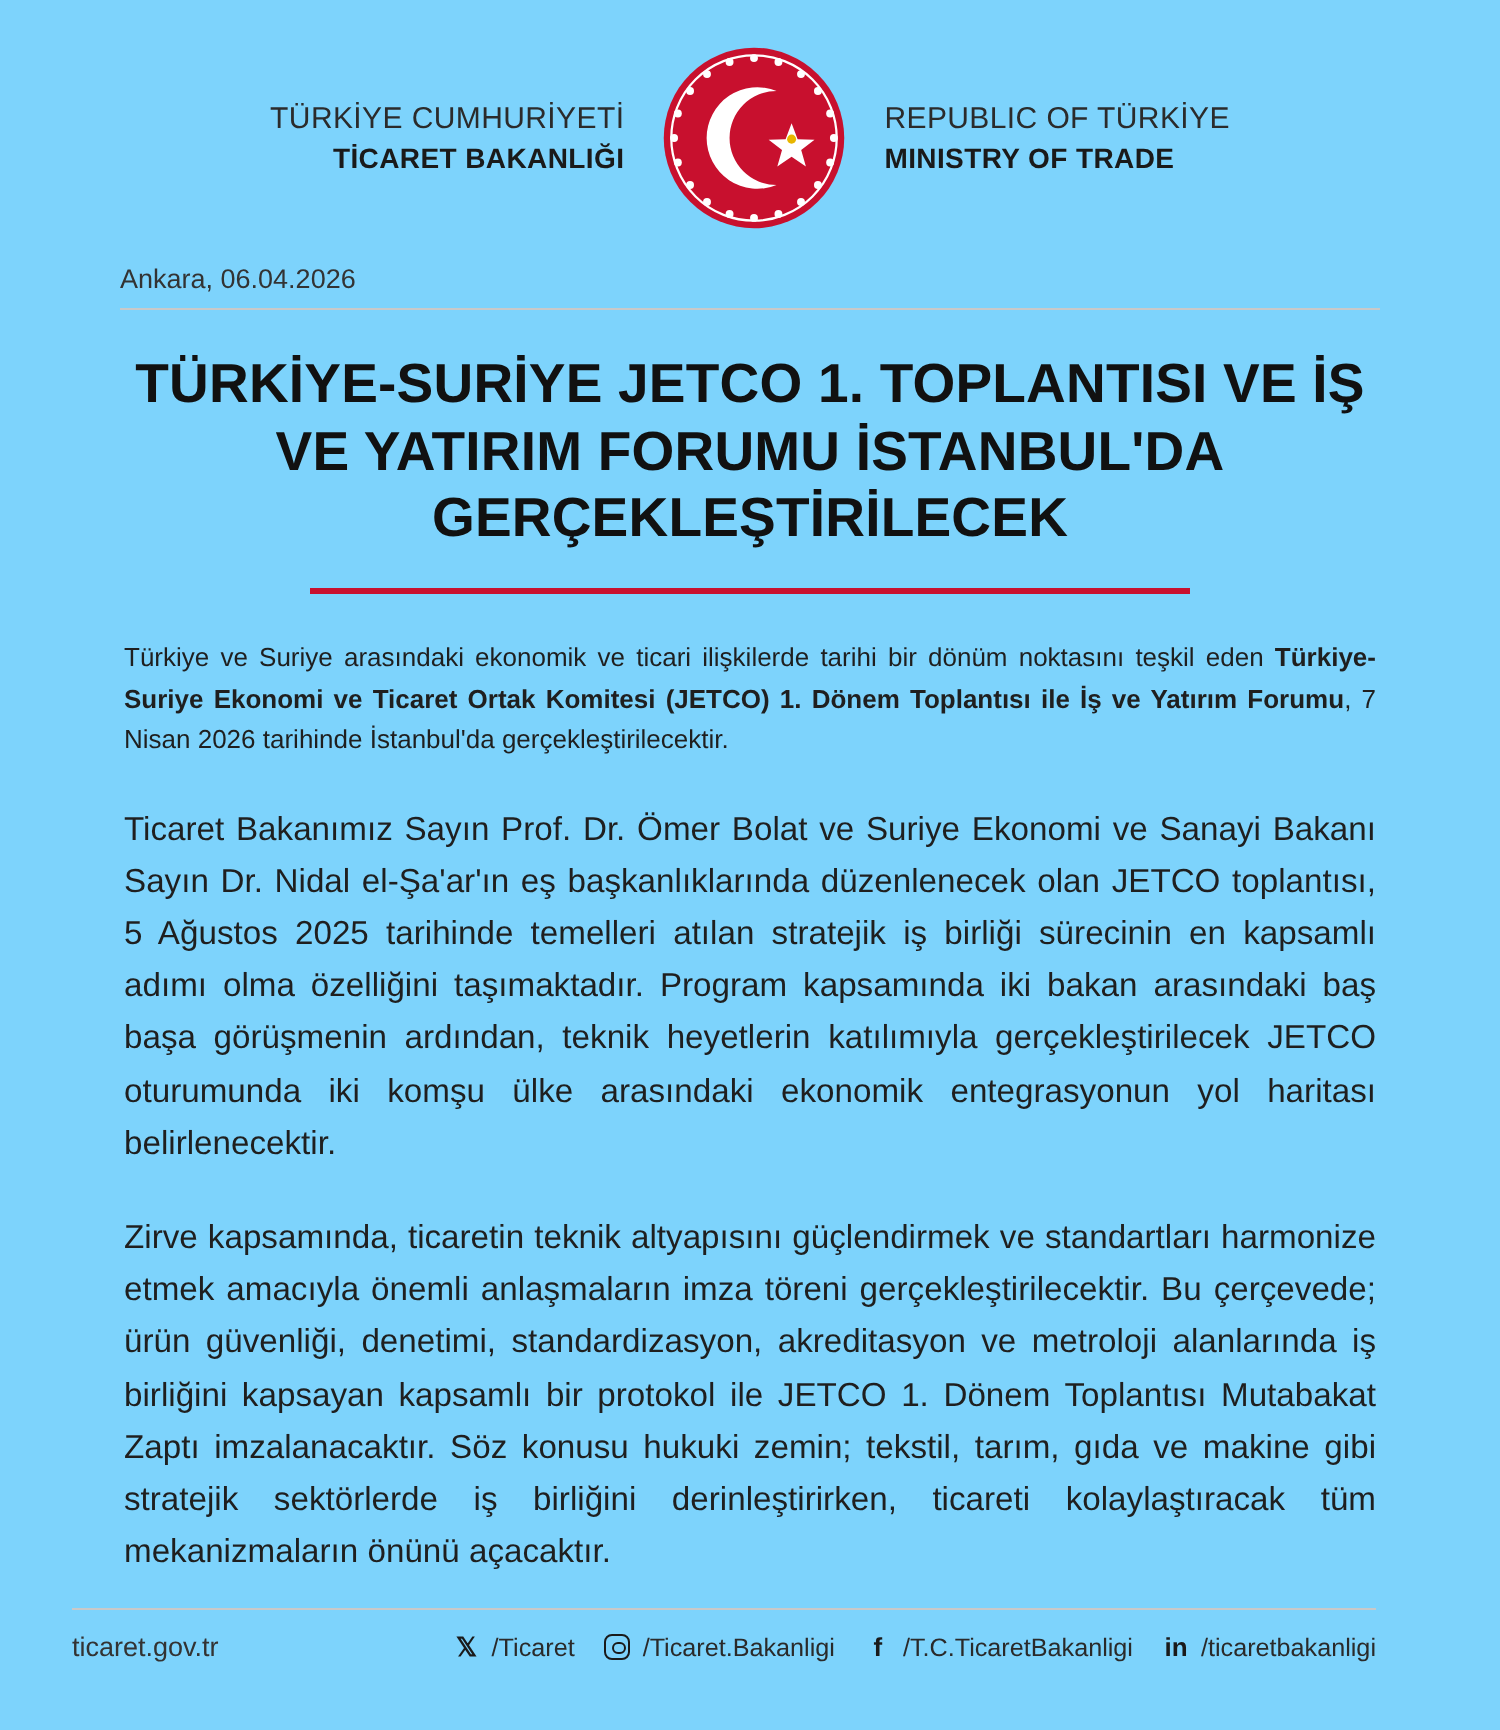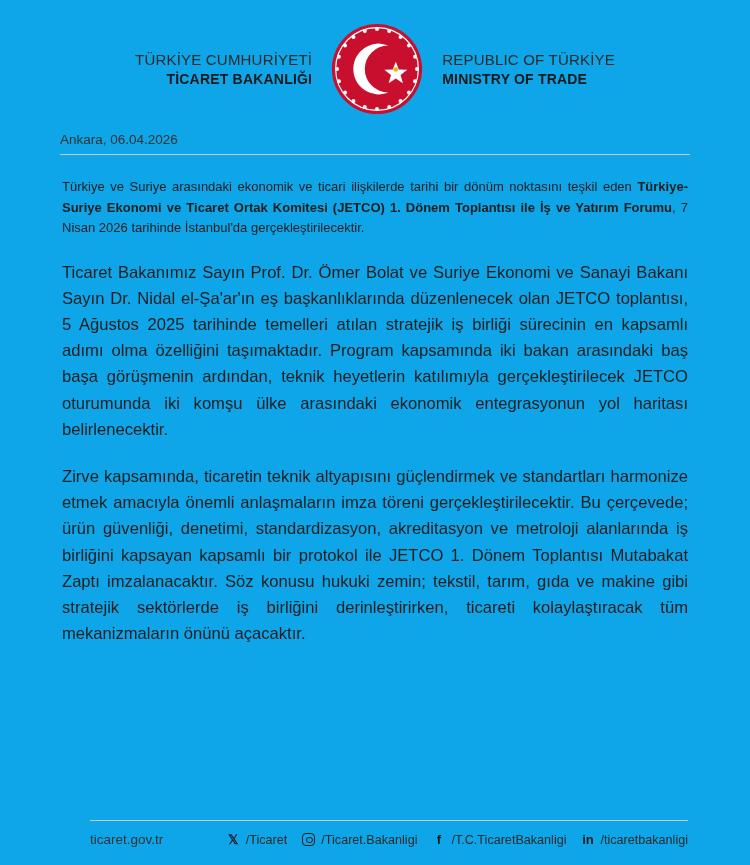--- a/index.html
+++ b/index.html
@@ -6,21 +6,21 @@
   html, body {
     margin: 0; padding: 0;
     width: 750px; height: 865px;
     background: #ffffff;
     font-family: "Liberation Sans", sans-serif;
     color: #1a1a1a;
   }
   .page {
     position: relative;
     width: 750px; height: 865px;
-    background: #0ea5e9;
+    background: #7dd3fc;
     overflow: hidden;
   }
   
   .header {
     display: flex;
     align-items: center;
     justify-content: center;
     padding: 22px 0 10px 0;
     gap: 18px;
   }
@@ -84,22 +84,22 @@
     line-height: 1.58;
     text-align: justify;
     color: #1f1f1f;
     margin: 0 0 21px 0;
   }
   .para.lead { font-size: 13px; }
   .para b { font-weight: bold; }
   
   .footer {
     position: absolute;
-    left: 0; right: 0; bottom: 0;
-    padding: 0 62px 18px 90px;
+    left: 0; right: 0; bottom: 16px;
+    padding: 0 62px 18px 36px;
   }
   .footer-rule {
     height: 1px;
     background: #c9c9c9;
     margin-bottom: 11px;
   }
   .footer-row {
     display: flex;
     align-items: center;
     justify-content: space-between;
@@ -194,20 +194,24 @@
     </div>
 
     <div class="header-en">
       <div class="hdr-line1">REPUBLIC OF TÜRKİYE</div>
       <div class="hdr-line2">MINISTRY OF TRADE</div>
     </div>
   </div>
 
   <div class="date-row">Ankara, 06.04.2026</div>
 
+  <div class="title-wrap">
+    <h1 class="title">TÜRKİYE-SURİYE JETCO 1. TOPLANTISI VE İŞ VE YATIRIM FORUMU İSTANBUL'DA GERÇEKLEŞTİRİLECEK</h1>
+    <div class="title-rule"></div>
+  </div>
 
   <div class="body-wrap">
     <p class="para lead">
       <span>Türkiye ve Suriye arasındaki ekonomik ve ticari ilişkilerde tarihi bir dönüm noktasını teşkil eden </span><b>Türkiye-Suriye Ekonomi ve Ticaret Ortak Komitesi (JETCO) 1. Dönem Toplantısı ile İş ve Yatırım Forumu</b><span>, 7 Nisan 2026 tarihinde İstanbul'da gerçekleştirilecektir.</span>
     </p>
     <p class="para">Ticaret Bakanımız Sayın Prof. Dr. Ömer Bolat ve Suriye Ekonomi ve Sanayi Bakanı Sayın Dr. Nidal el-Şa'ar'ın eş başkanlıklarında düzenlenecek olan JETCO toplantısı, 5 Ağustos 2025 tarihinde temelleri atılan stratejik iş birliği sürecinin en kapsamlı adımı olma özelliğini taşımaktadır. Program kapsamında iki bakan arasındaki baş başa görüşmenin ardından, teknik heyetlerin katılımıyla gerçekleştirilecek JETCO oturumunda iki komşu ülke arasındaki ekonomik entegrasyonun yol haritası belirlenecektir.</p>
     <p class="para">Zirve kapsamında, ticaretin teknik altyapısını güçlendirmek ve standartları harmonize etmek amacıyla önemli anlaşmaların imza töreni gerçekleştirilecektir. Bu çerçevede; ürün güvenliği, denetimi, standardizasyon, akreditasyon ve metroloji alanlarında iş birliğini kapsayan kapsamlı bir protokol ile JETCO 1. Dönem Toplantısı Mutabakat Zaptı imzalanacaktır. Söz konusu hukuki zemin; tekstil, tarım, gıda ve makine gibi stratejik sektörlerde iş birliğini derinleştirirken, ticareti kolaylaştıracak tüm mekanizmaların önünü açacaktır.</p>
   </div>
 
   <div class="footer">

